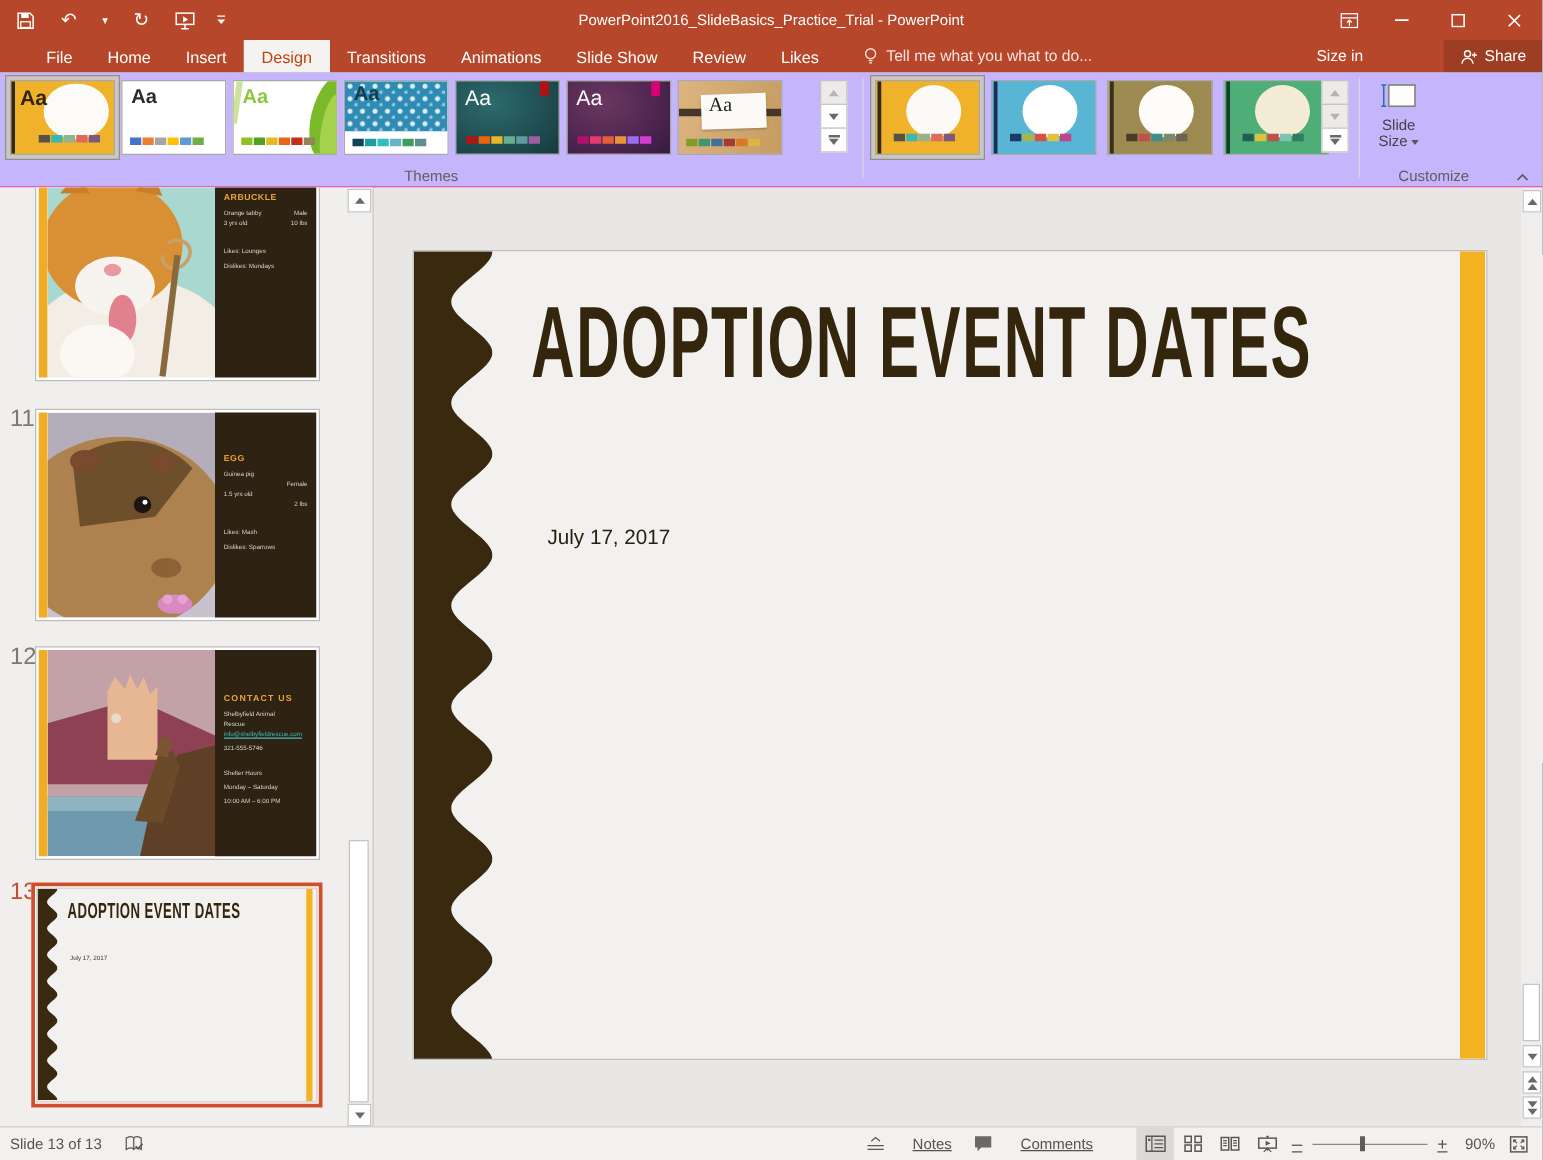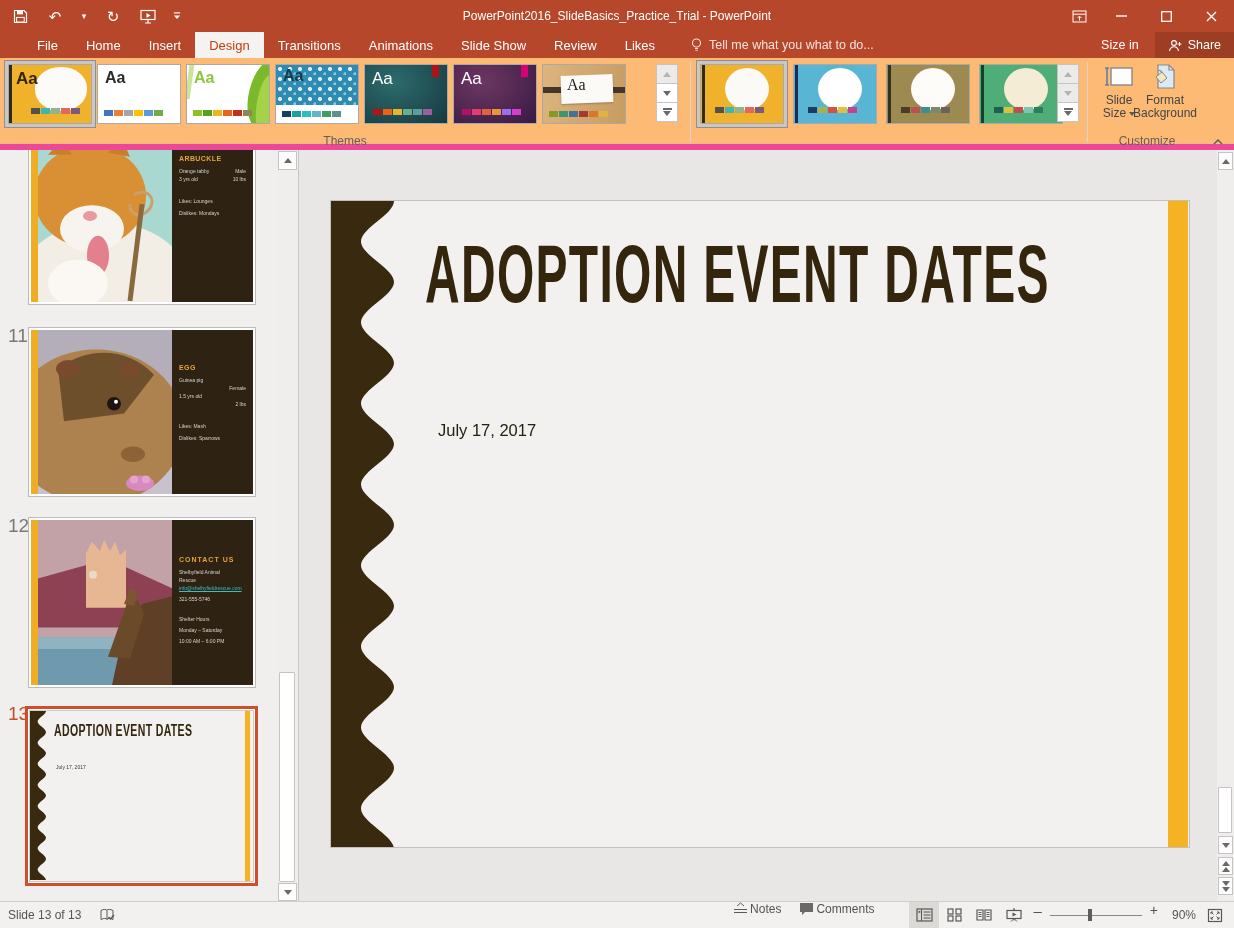--- a/index.html
+++ b/index.html
@@ -17,24 +17,24 @@
   .wbtn{width:45px;height:32px;display:flex;align-items:center;justify-content:center;}
   .wbtn.opts{width:40px;}
 
   
   .tabs{position:absolute;left:0;top:32px;width:1234px;height:26px;background:#b7472a;display:flex;align-items:stretch;color:#fff;font-size:13px;padding-left:23px;}
   .tab{padding:0 14px;display:flex;align-items:center;cursor:default;}
   .tab.active{background:#f5f3f1;color:#c2410c;}
   .tellme{display:flex;align-items:center;gap:7px;margin-left:22px;color:rgba(255,255,255,.85);font-size:12.5px;}
   .tabs-right{position:absolute;right:0;top:0;height:26px;display:flex;align-items:stretch;font-size:12.5px;}
   .signin{display:flex;align-items:center;padding:0 16px;}
-  .share{display:flex;align-items:center;gap:6px;padding:0 13px;background:rgba(0,0,0,.14);}
-
-  
-  .ribbon{position:absolute;left:0;top:58px;width:1234px;height:92px;background:#fdba74;border-bottom:6px solid #ec4899;}
+  .share{display:flex;align-items:center;gap:6px;padding:0 13px;background:rgba(0,0,0,.14);margin-left:48px;}
+
+  
+  .ribbon{position:absolute;left:0;top:58px;width:1234px;height:92px;background:#c4b5fd;border-bottom:1px solid #ec4899;}
   .gal{position:absolute;top:6px;display:flex;gap:5px;}
   .tile{position:relative;width:84px;height:60px;background:#fff;border:1px solid #aba9a7;overflow:hidden;}
   .tile.selected{box-shadow:0 0 0 3px #c9c6c3,0 0 0 4px #918f8d;}
   .tile .aa{position:absolute;left:7px;top:4px;font-size:16px;font-weight:bold;color:#2b2b28;letter-spacing:0;}
   .swr{position:absolute;display:flex;gap:1px;}
   .swr span{display:block;width:9px;height:6px;}
   
   .t1 .aa{color:#33260d;font-size:17px;}
   .t1 .blob{position:absolute;left:26px;top:2px;width:52px;height:44px;background:#fcfbf8;border-radius:48%;}
   .t1 .stripe{position:absolute;left:0;top:0;bottom:0;width:3px;background:#2f2a1c;}
@@ -111,21 +111,21 @@
   .stitle{position:absolute;left:94px;top:26px;font-size:75px;font-weight:bold;letter-spacing:2px;color:#33260d;white-space:nowrap;transform:scaleX(.64) scaleY(1.08);transform-origin:left top;}
   .sdate{position:absolute;left:107px;top:220px;font-size:16.5px;color:#25200f;}
 
   .vscroll{position:absolute;right:0;top:0;width:17px;height:751px;background:#f0eeec;}
   .vsbtn{position:absolute;left:1px;width:15px;height:18px;background:#fdfdfd;border:1px solid #c6c4c2;display:flex;align-items:center;justify-content:center;flex-direction:column;gap:1px;}
 
   
   .status{position:absolute;left:0;top:901px;width:1234px;height:27px;background:#f3f1ef;border-top:1px solid #d1cfcd;color:#565452;font-size:12px;}
   .st-left{position:absolute;left:8px;top:0;height:26px;display:flex;align-items:center;gap:18px;}
   .st-right{position:absolute;right:6px;top:0;height:26px;display:flex;align-items:center;}
-  .stbtn{display:flex;gap:2px;padding:0 9px;height:26px;}
+  .stbtn{display:flex;align-items:center;gap:22px;padding:0 9px;height:26px;text-decoration:underline;}
   .view-btn{width:30px;height:26px;display:flex;align-items:center;justify-content:center;}
   .view-btn.active{background:#dcdad7;}
   .zslider{position:relative;width:92px;height:26px;margin:0 4px;}
   .zslider .track{position:absolute;left:0;right:0;top:13px;height:1px;background:#8a8886;}
   .zslider .handle{position:absolute;left:42%;top:7px;width:4px;height:12px;background:#5f5d5b;}
   .zpct{width:40px;text-align:right;padding-right:6px;}
   .fitbtn{width:26px;height:26px;display:flex;align-items:center;justify-content:center;}
   svg{display:block;}
 </style>
 </head>
@@ -390,34 +390,20 @@
         <svg width="30" height="24" viewBox="0 0 30 24">
             <rect x="7" y="3" width="21" height="17" fill="#fdfdfc" stroke="#8a8886" stroke-width="1.4"></rect>
             <path d="M3 3v17" stroke="#2b6cb3" stroke-width="1.2"></path>
             <path d="M1 3h4M1 20h4" stroke="#2b6cb3" stroke-width="1.2"></path>
           </svg>
       </span>
       <span class="l1">Slide</span>
       <span class="l2">
           <span>Size</span>
           <span class="ddc"></span>
-        </span>
-    </div>
-    <div class="bigbtn" style="left:1132px;width:66px;">
-      <span class="ic">
-        <svg width="26" height="28" viewBox="0 0 26 28">
-            <path d="M6 2h11l5 5v18H6z" fill="#dceaf5" stroke="#8a8886" stroke-width="1.2"></path>
-            <path d="M17 2v5h5" fill="none" stroke="#8a8886" stroke-width="1.2"></path>
-            <path d="M4 14l6-5 5 6-6 5z" fill="#efe9c8" stroke="#8a8886"></path>
-            <path d="M10 9l-3-2" stroke="#8a8886" stroke-width="1.2"></path>
-          </svg>
-      </span>
-      <span class="l1">Format</span>
-      <span class="l2">
-          <span>Background</span>
         </span>
     </div>
     <div class="glabel" style="left:1087px;width:120px;">Customize</div>
 
     <div class="collapse">
       <svg width="10" height="6" viewBox="0 0 10 6">
           <path d="M1 5l4-4 4 4" fill="none" stroke="#5a5856" stroke-width="1.3"></path>
         </svg>
     </div>
   </div>

